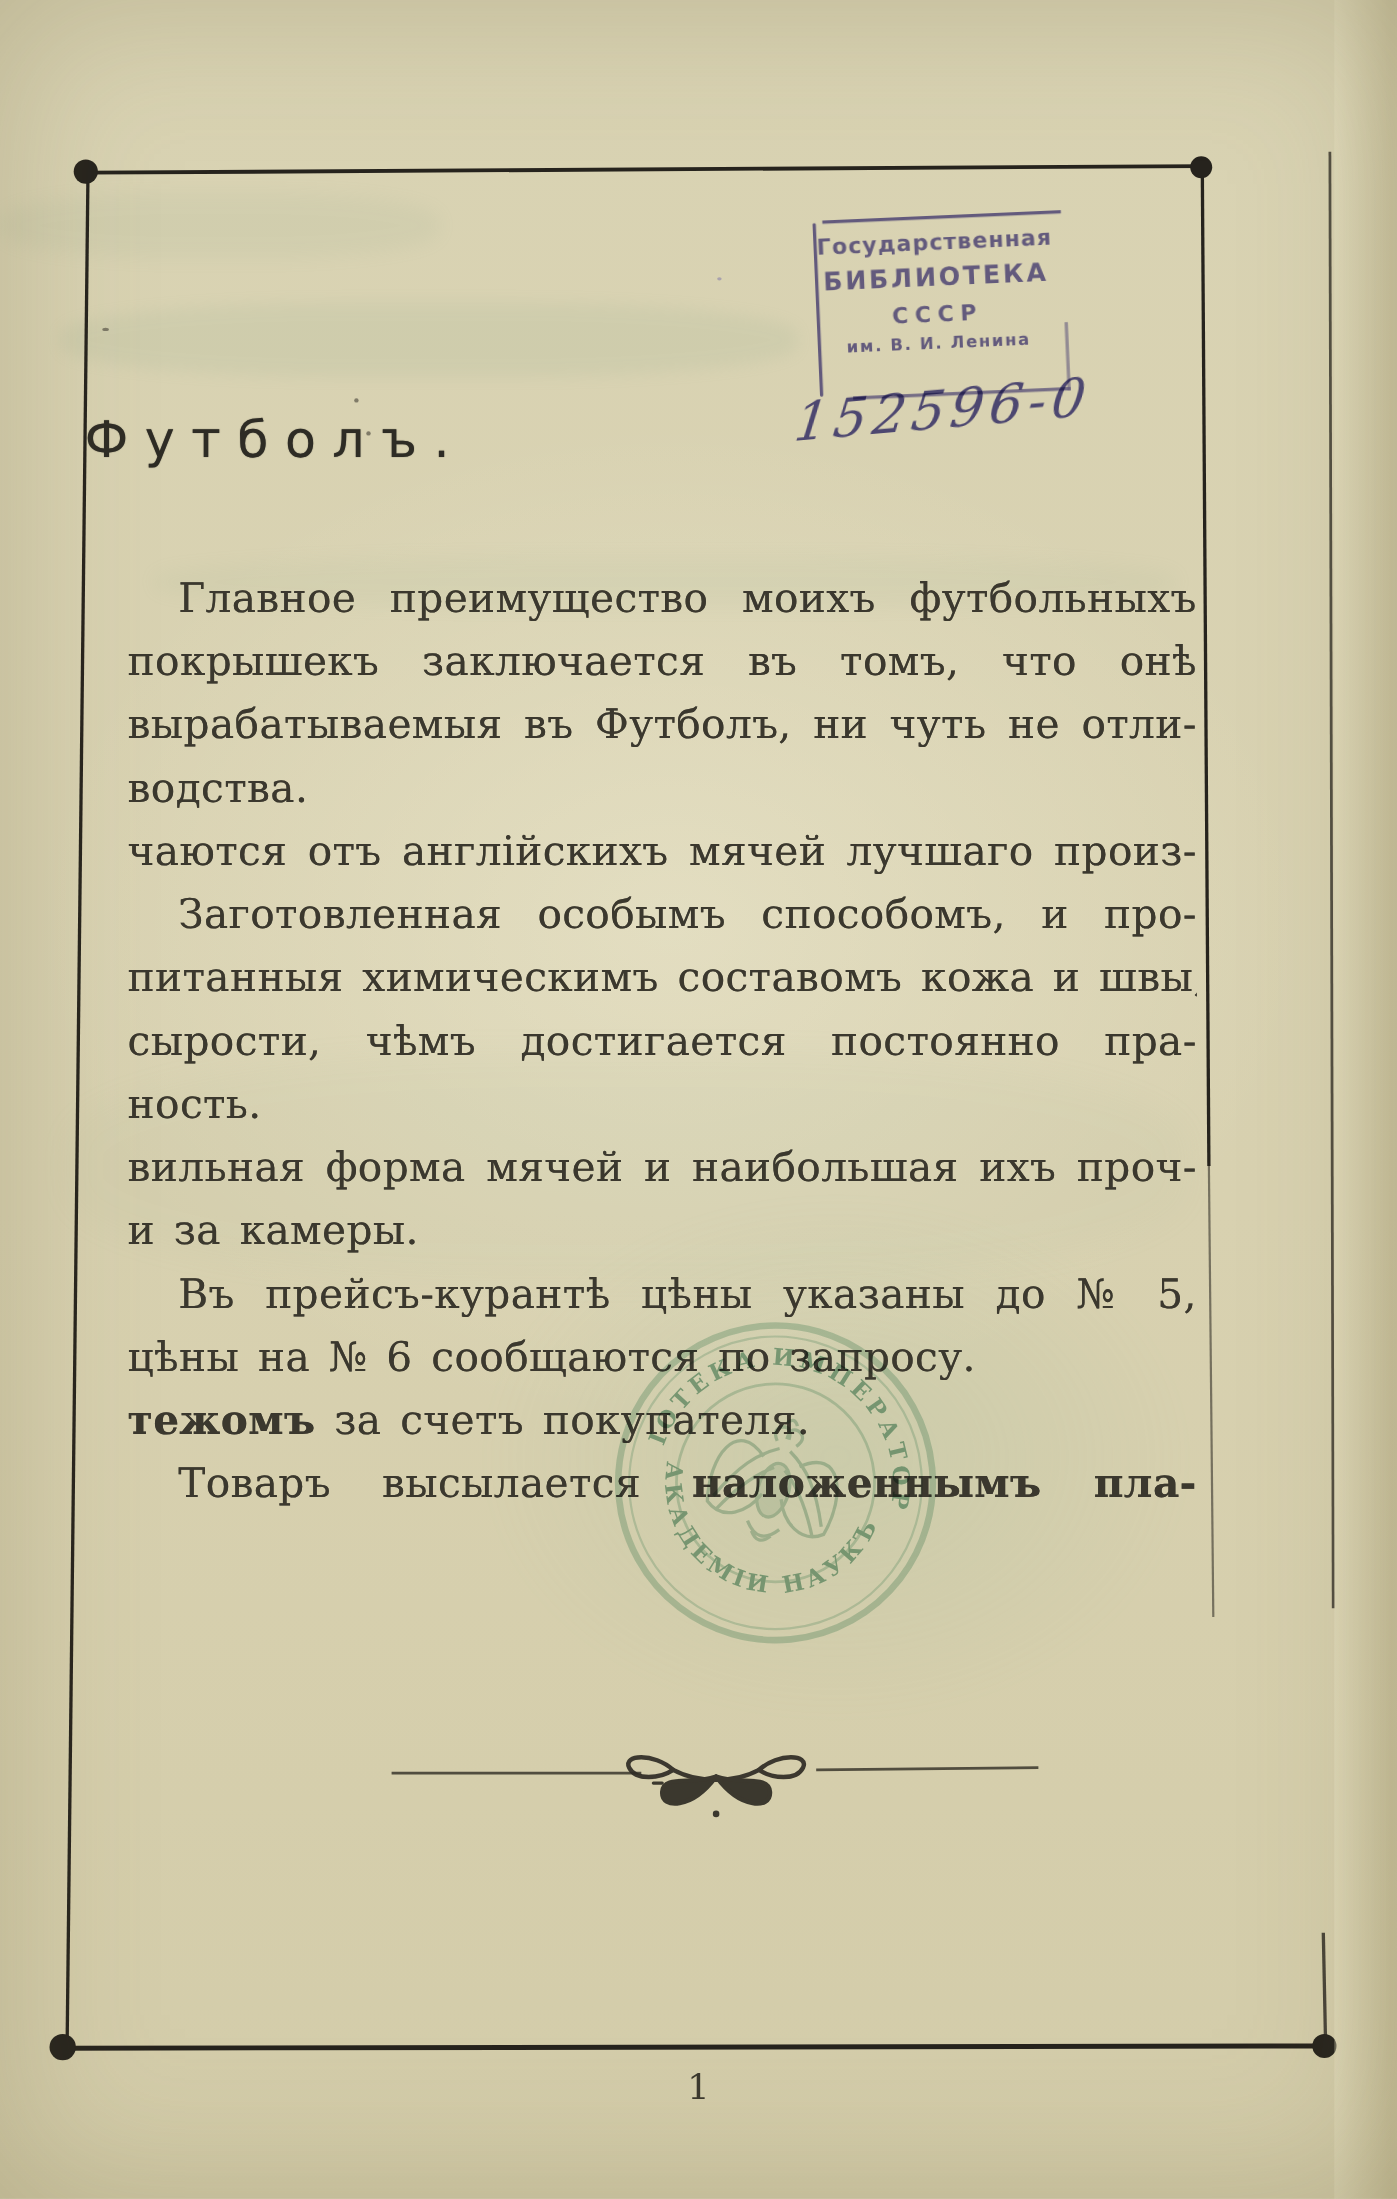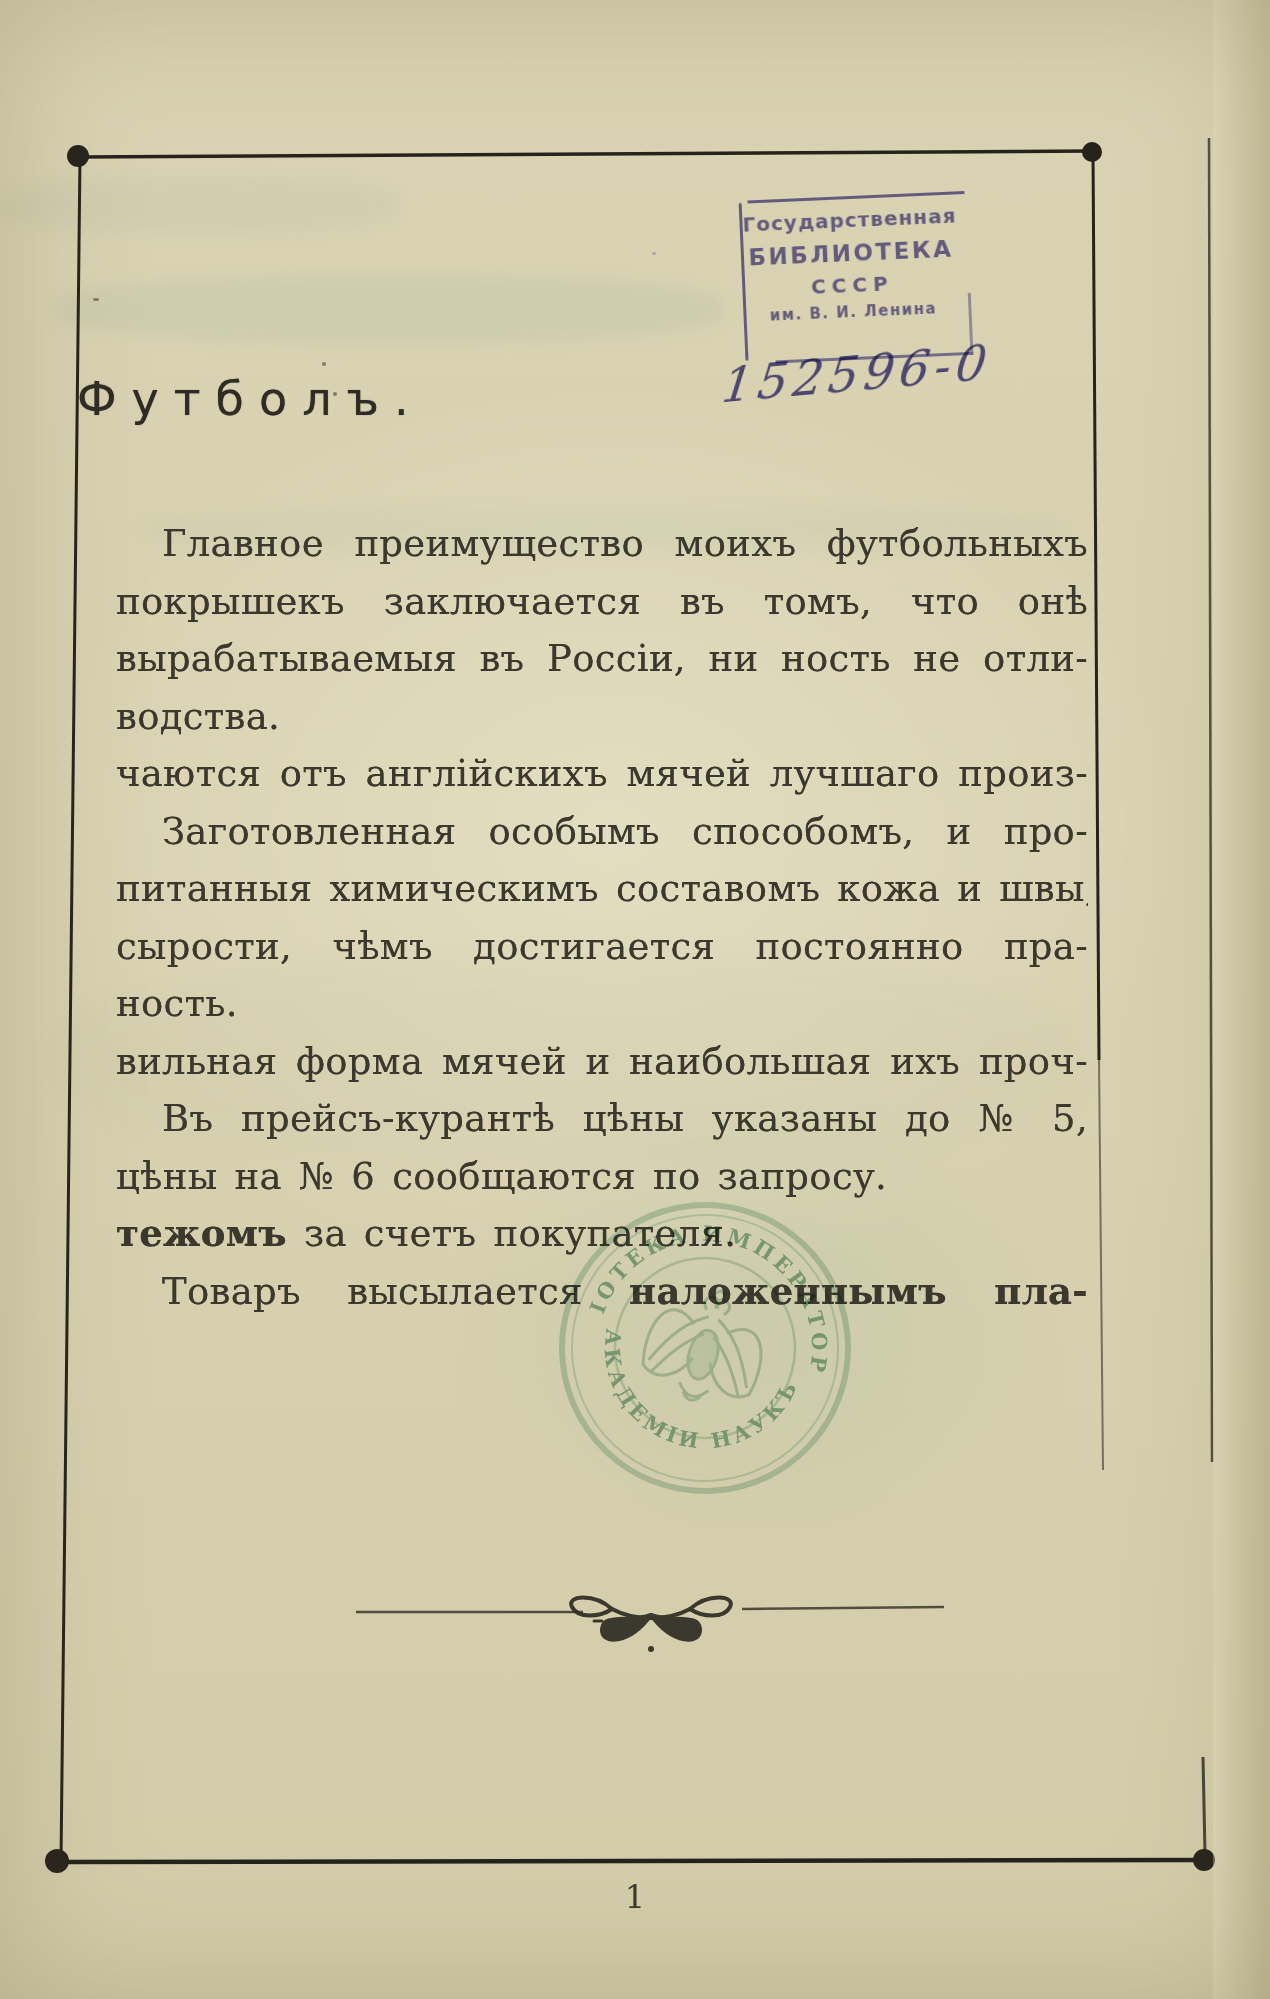--- a/index.html
+++ b/index.html
@@ -130,28 +130,29 @@
     <div class="ls-l4">им. В. И. Ленина</div>
   </div>
 
   <div class="accession">152596-0</div>
 
   <h1 class="title">Футболъ.</h1>
 
   <div class="body-text">
       <div class="line indent"><span>Главное преимущество моихъ футбольныхъ</span></div>
       <div class="line"><span>покрышекъ заключается въ томъ, что онѣ</span></div>
-      <div class="line"><span>вырабатываемыя въ Россіи, ни ность не отли-</span></div>
+      <div class="line"><span>вырабатываемыя въ Футболъ, ни чуть не отли-</span></div>
       <div class="line last"><span>водства.</span></div>
       <div class="line"><span>чаются отъ англійскихъ мячей лучшаго произ-</span></div>
       <div class="line indent"><span>Заготовленная особымъ способомъ, и про-</span></div>
       <div class="line"><span>питанныя химическимъ составомъ кожа и швы,</span></div>
       <div class="line"><span>сырости, чѣмъ достигается постоянно пра-</span></div>
       <div class="line last"><span>ность.</span></div>
       <div class="line"><span>вильная форма мячей и наибольшая ихъ проч-</span></div>
+      <div class="line last"><span>и за камеры.</span></div>
       <div class="line indent"><span>Въ прейсъ-курантѣ цѣны указаны до № 5,</span></div>
       <div class="line last"><span>цѣны на № 6 сообщаются по запросу.</span></div>
       <div class="line last"><span class="bold">тежомъ</span><span> за счетъ покупателя.</span></div>
       <div class="line indent"><span>Товаръ высылается </span><span class="bold">наложеннымъ пла-</span></div>
     </div>
 
   <div class="divider">
     <svg width="600" height="80">
       <g stroke="#3a362c" fill="none" stroke-width="2.5" opacity=".85">
         <line x1="6" y1="27" x2="233" y2="27"></line>

